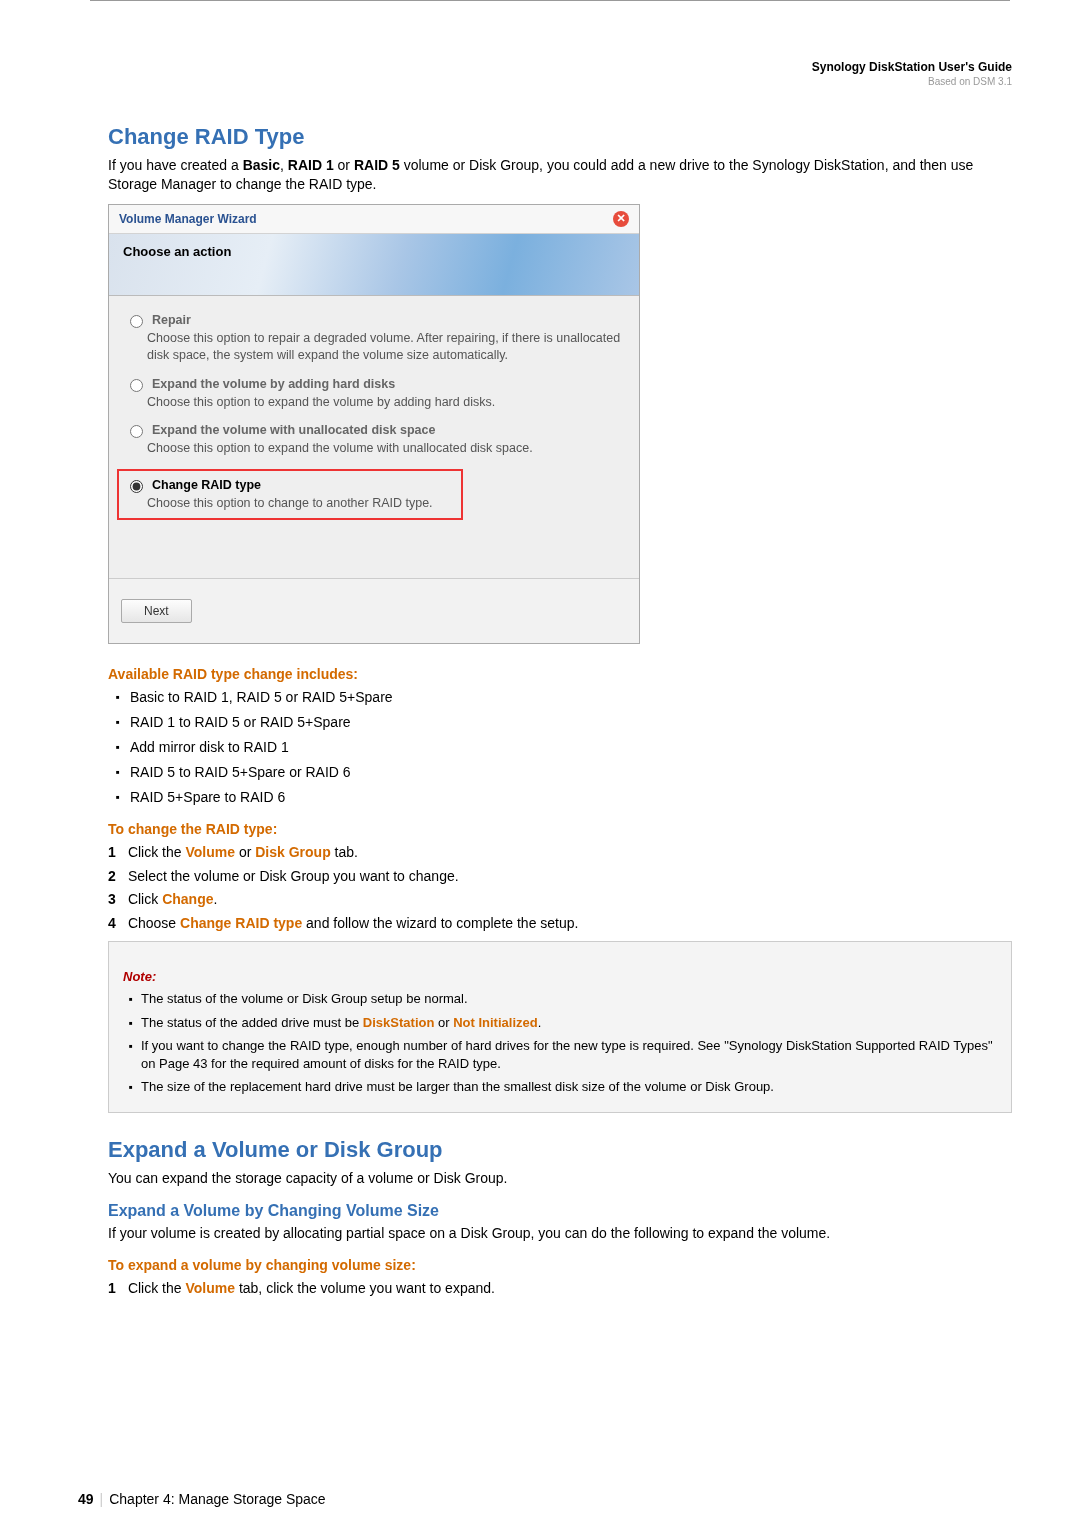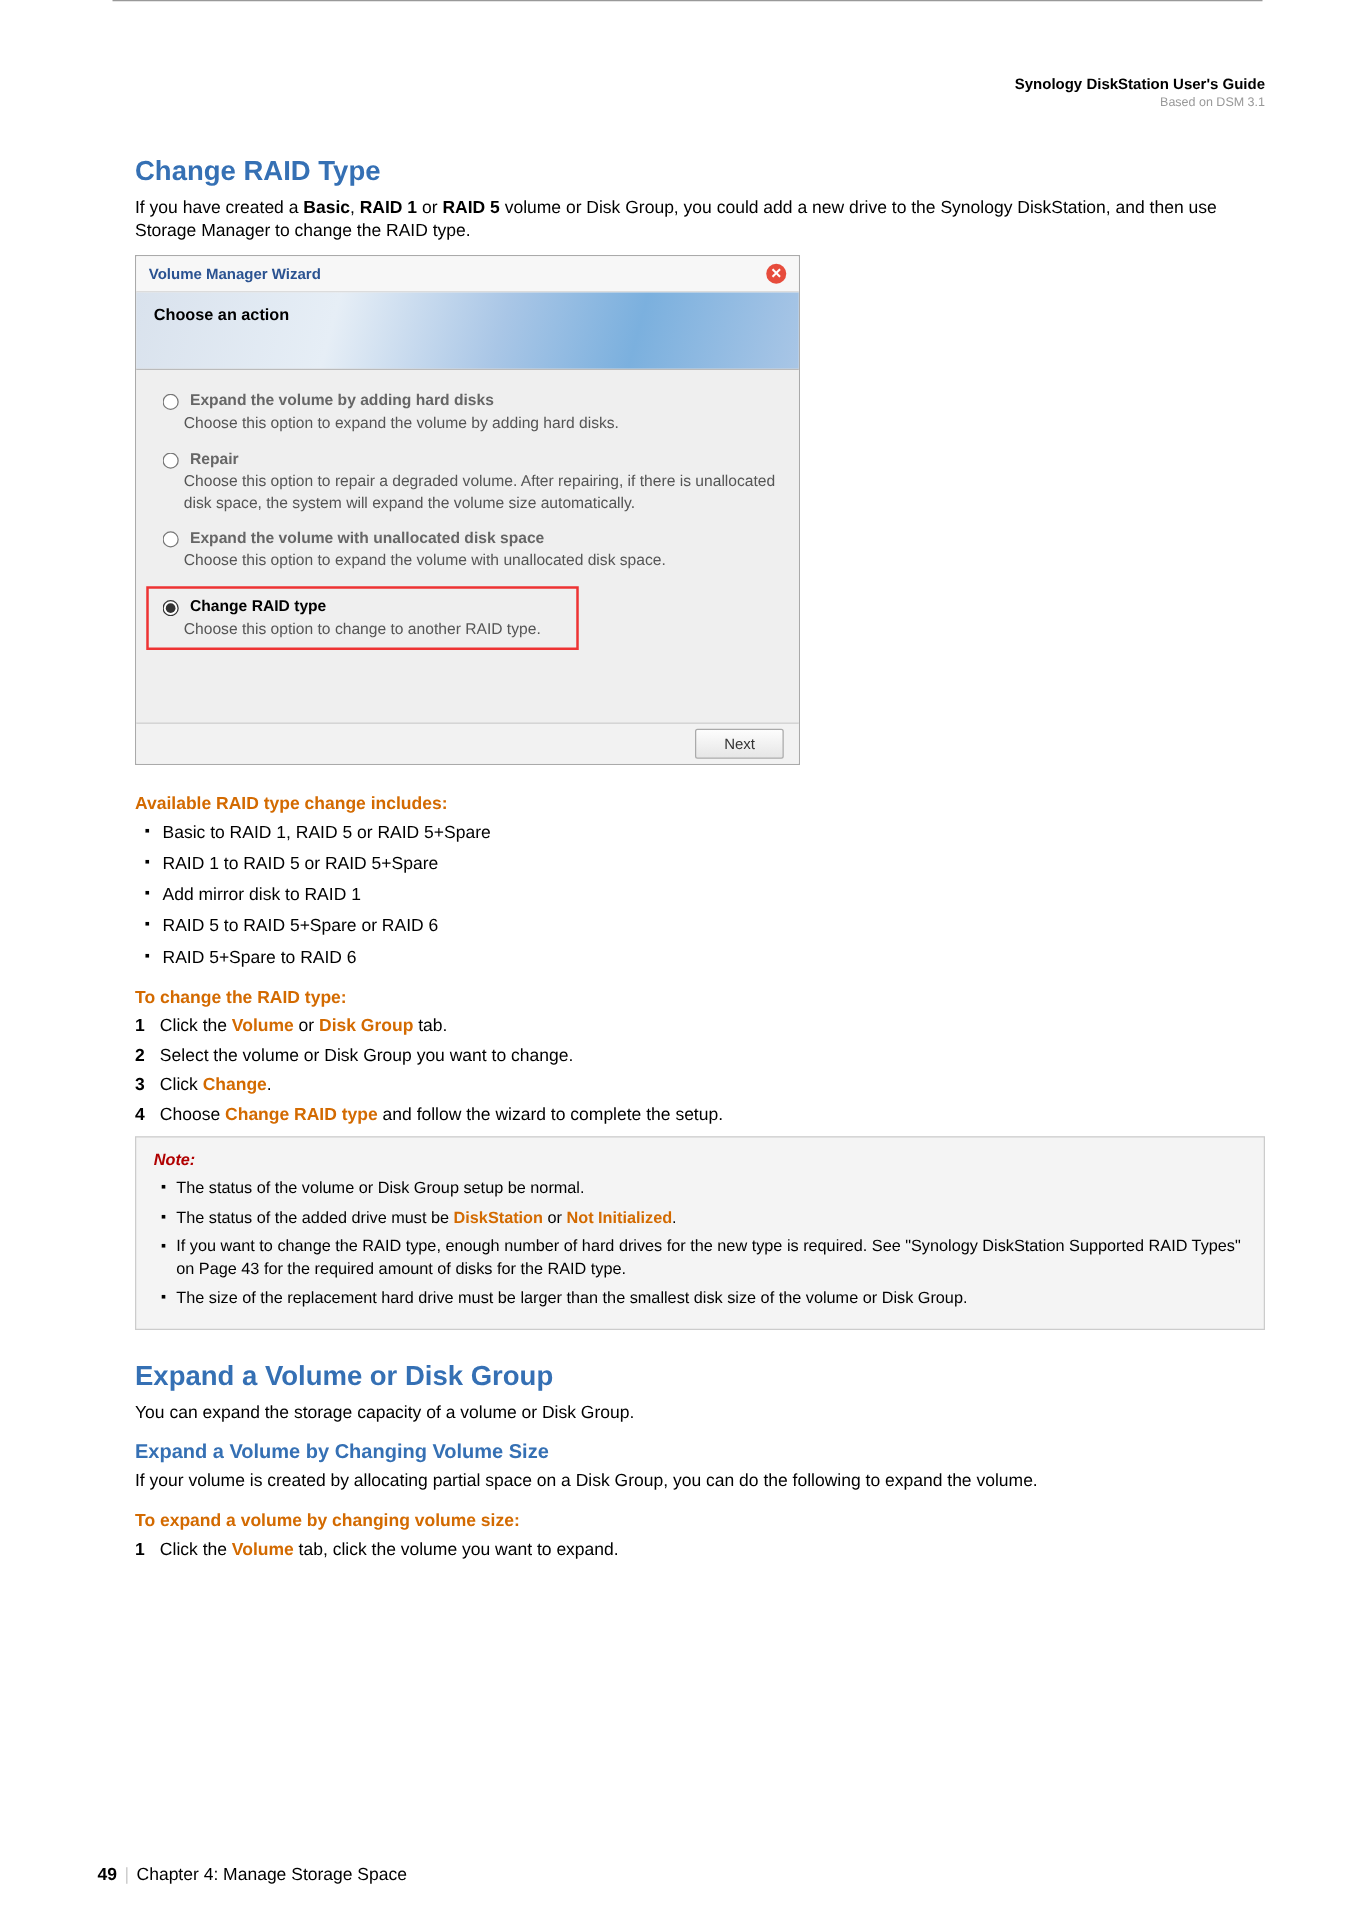--- a/index.html
+++ b/index.html
@@ -113,22 +113,22 @@
   .opt.selected {
     border: 2px solid #e33;
     padding: 6px 6px;
     margin-left: -8px;
     margin-right: 160px;
   }
   .opt.selected .hdr { color: #000; }
   .wizard-footer {
     border-top: 1px solid #ccc;
     background: #f2f2f2;
-    padding: 4px 12px;
-    text-align: right;
+    padding: 20px 12px;
+    text-align: left;
   }
   .btn-next {
     display: inline-block;
     border: 1px solid #aaa;
     background: linear-gradient(#fdfdfd, #e6e6e6);
     padding: 4px 22px;
     font-size: 12px;
     color: #333;
     border-radius: 2px;
   }
@@ -177,20 +177,21 @@
     background: #f4f4f4;
     padding: 10px 14px 10px 14px;
     margin: 8px 0 24px 0;
   }
   .note-box .note-title {
     color: #b00000;
     font-style: italic;
     font-weight: bold;
     font-size: 13px;
     margin-bottom: 4px;
+    margin-top: 17px;
   }
   .note-box ul {
     list-style: none;
     padding: 0;
     margin: 0;
   }
   .note-box li {
     position: relative;
     padding-left: 18px;
     margin: 6px 0;
@@ -241,31 +242,31 @@
     <div class="wizard-titlebar">
       <span>Volume Manager Wizard</span>
       <span class="close">✕</span>
     </div>
     <div class="wizard-banner">Choose an action</div>
     <div class="wizard-body">
 
       <div class="opt">
         <div class="hdr">
             <input type="radio" style="">
+            <span>Repair</span>
+          </div>
+        <div class="desc">Choose this option to repair a degraded volume. After repairing, if there is unallocated disk space, the system will expand the volume size automatically.</div>
+      </div>
+
+      <div class="opt">
+        <div class="hdr">
+            <input type="radio" style="">
             <span>Expand the volume by adding hard disks</span>
           </div>
         <div class="desc">Choose this option to expand the volume by adding hard disks.</div>
-      </div>
-
-      <div class="opt">
-        <div class="hdr">
-            <input type="radio" style="">
-            <span>Repair</span>
-          </div>
-        <div class="desc">Choose this option to repair a degraded volume. After repairing, if there is unallocated disk space, the system will expand the volume size automatically.</div>
       </div>
 
       <div class="opt">
         <div class="hdr">
             <input type="radio" style="">
             <span>Expand the volume with unallocated disk space</span>
           </div>
         <div class="desc">Choose this option to expand the volume with unallocated disk space.</div>
       </div>
 

